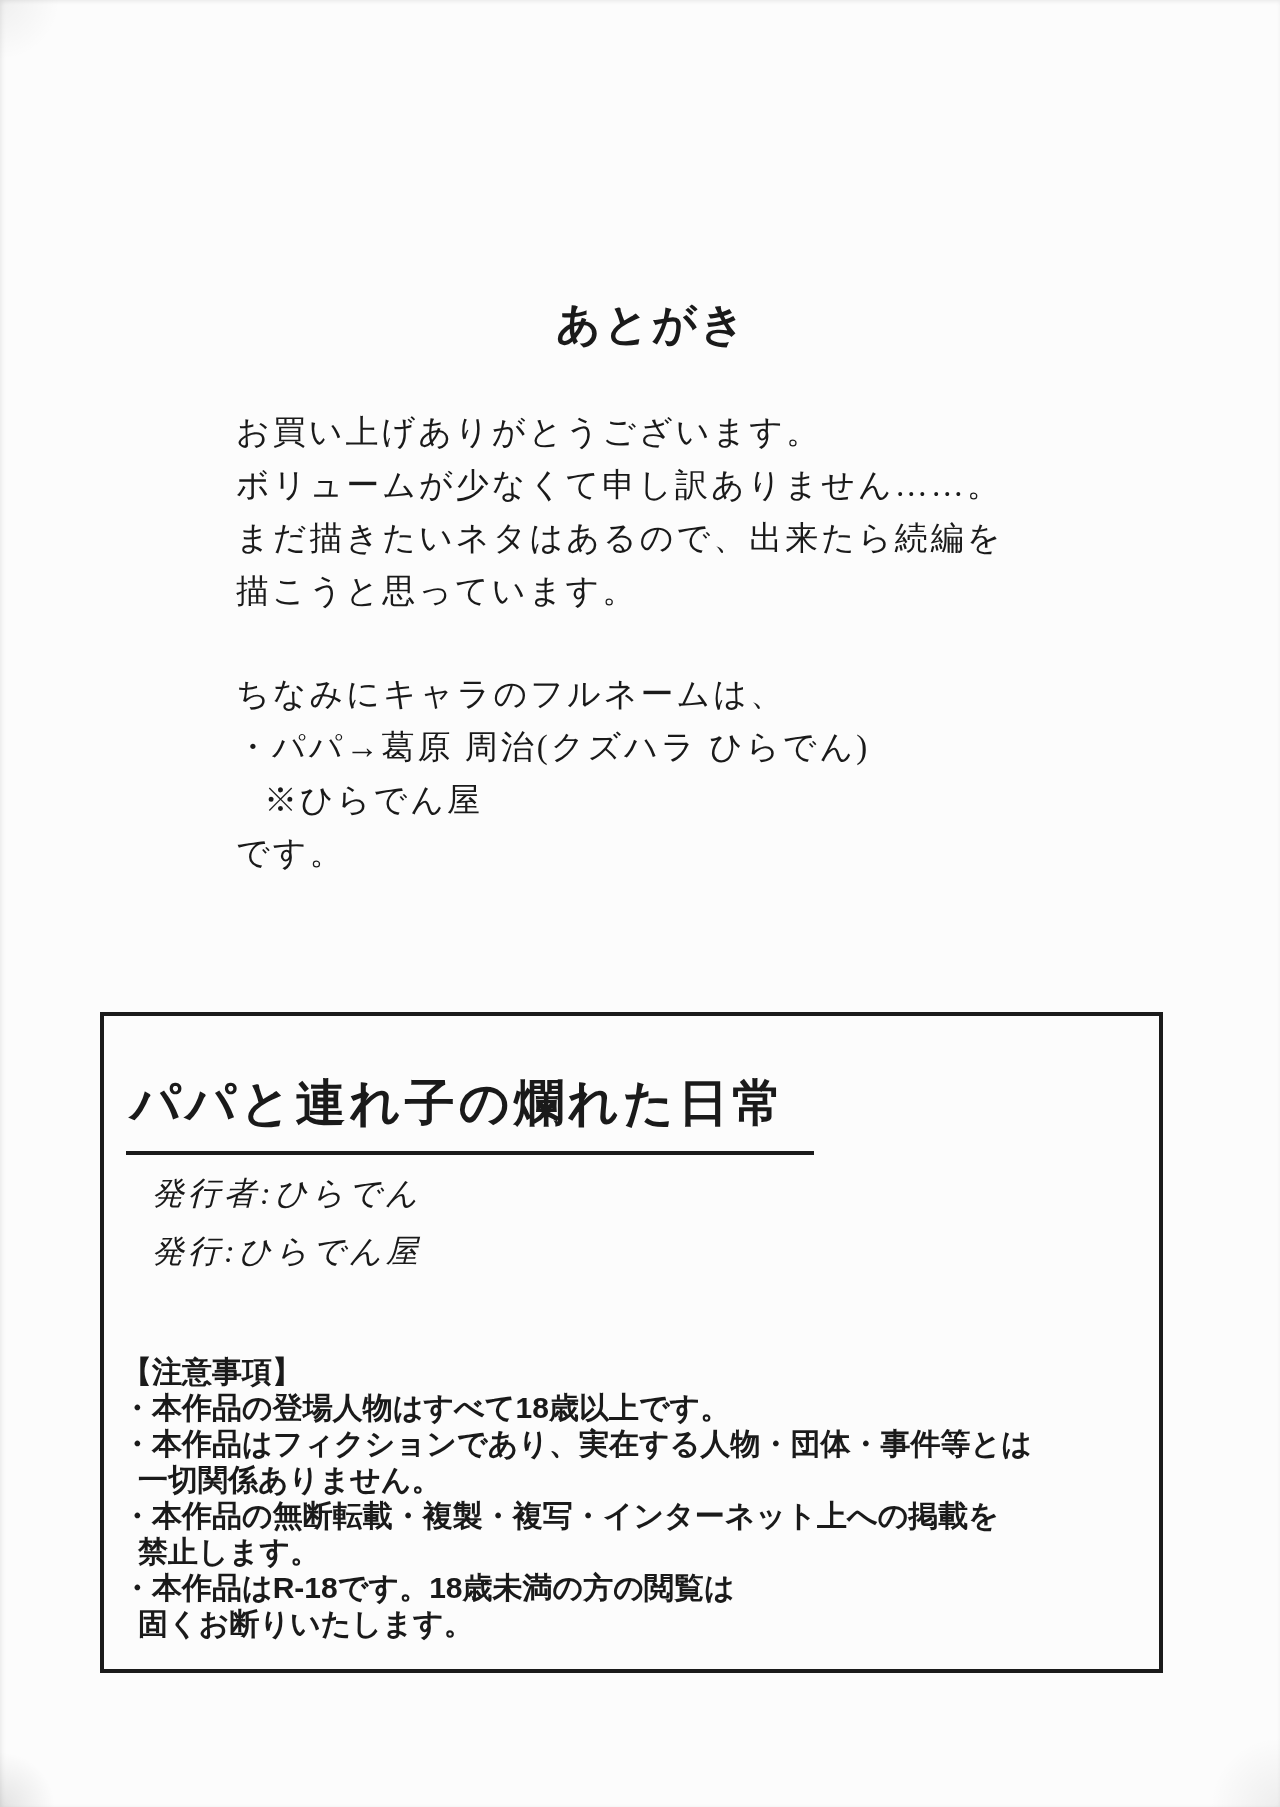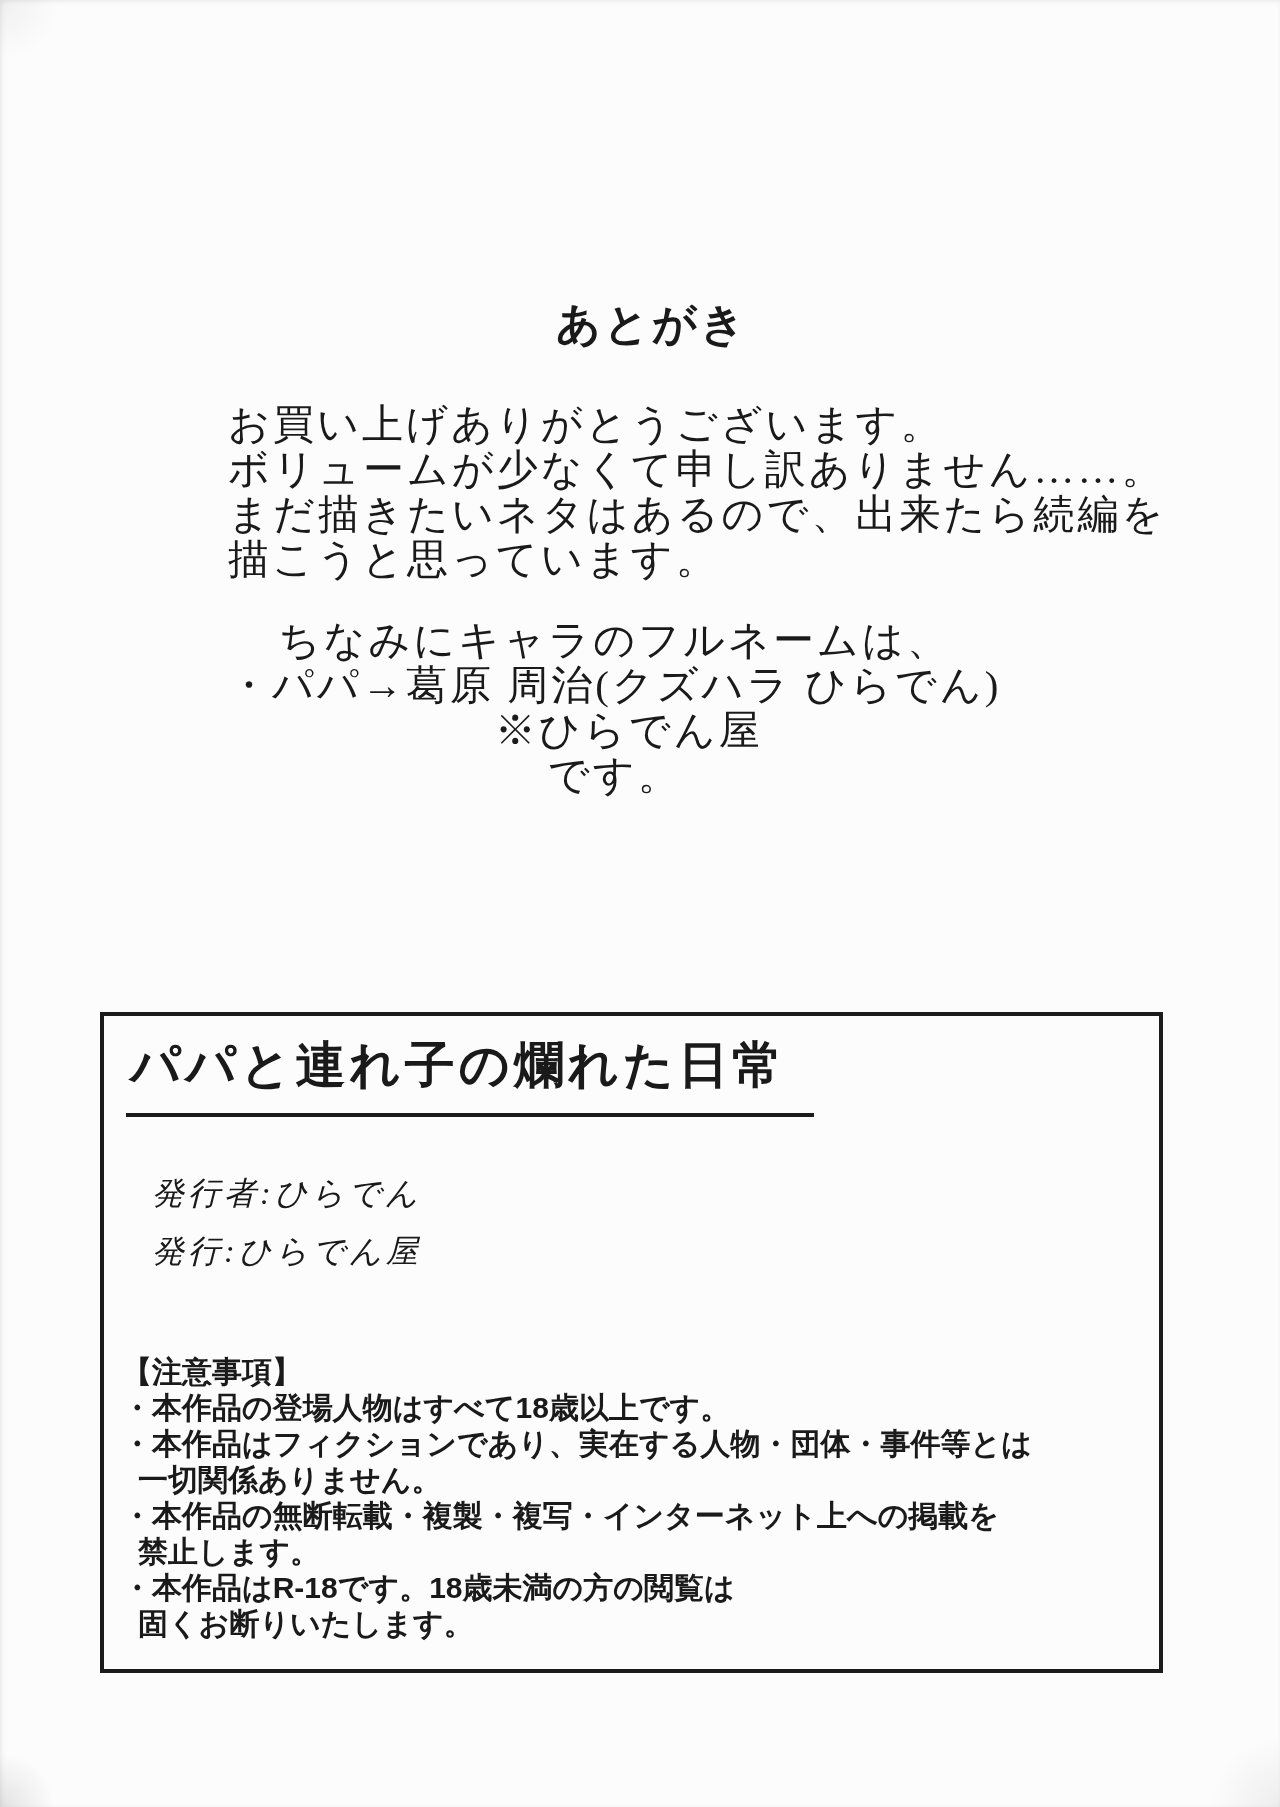--- a/index.html
+++ b/index.html
@@ -30,44 +30,44 @@
     text-align: center;
     font-size: 44px;
     line-height: 1;
     font-weight: 600;
     letter-spacing: 3px;
     padding-left: 12px;
   }
 
   .text-block { position: absolute; left: 228px; margin: 0; }
   .text-block p {
-    margin: 0;
-    font-size: 41px;
+    margin: 8px;
+    font-size: 33px;
     line-height: 45px;
     letter-spacing: 3px;
     white-space: pre;
   }
   .message-block  { top: 402px; }
-  .charnote-block { top: 618px; text-align: center; }
+  .charnote-block { top: 664px; }
   .indented { padding-left: 28px; }
 
   .colophon-box {
     position: absolute;
     left: 100px;
     top: 1012px;
     width: 1063px;
     height: 661px;
     box-sizing: border-box;
     border: 4px solid #1b1b1b;
     background: transparent;
   }
 
   .work-title {
     display: inline-block;
-    margin: 22px 0 0 22px;
+    margin: 60px 0 0 22px;
     padding: 0 28px 20px 4px;
     font-size: 50px;
     line-height: 1.1;
     font-weight: 600;
     letter-spacing: 4px;
     border-bottom: 4px solid #1b1b1b;
   }
 
   .pub-line {
     position: absolute;

